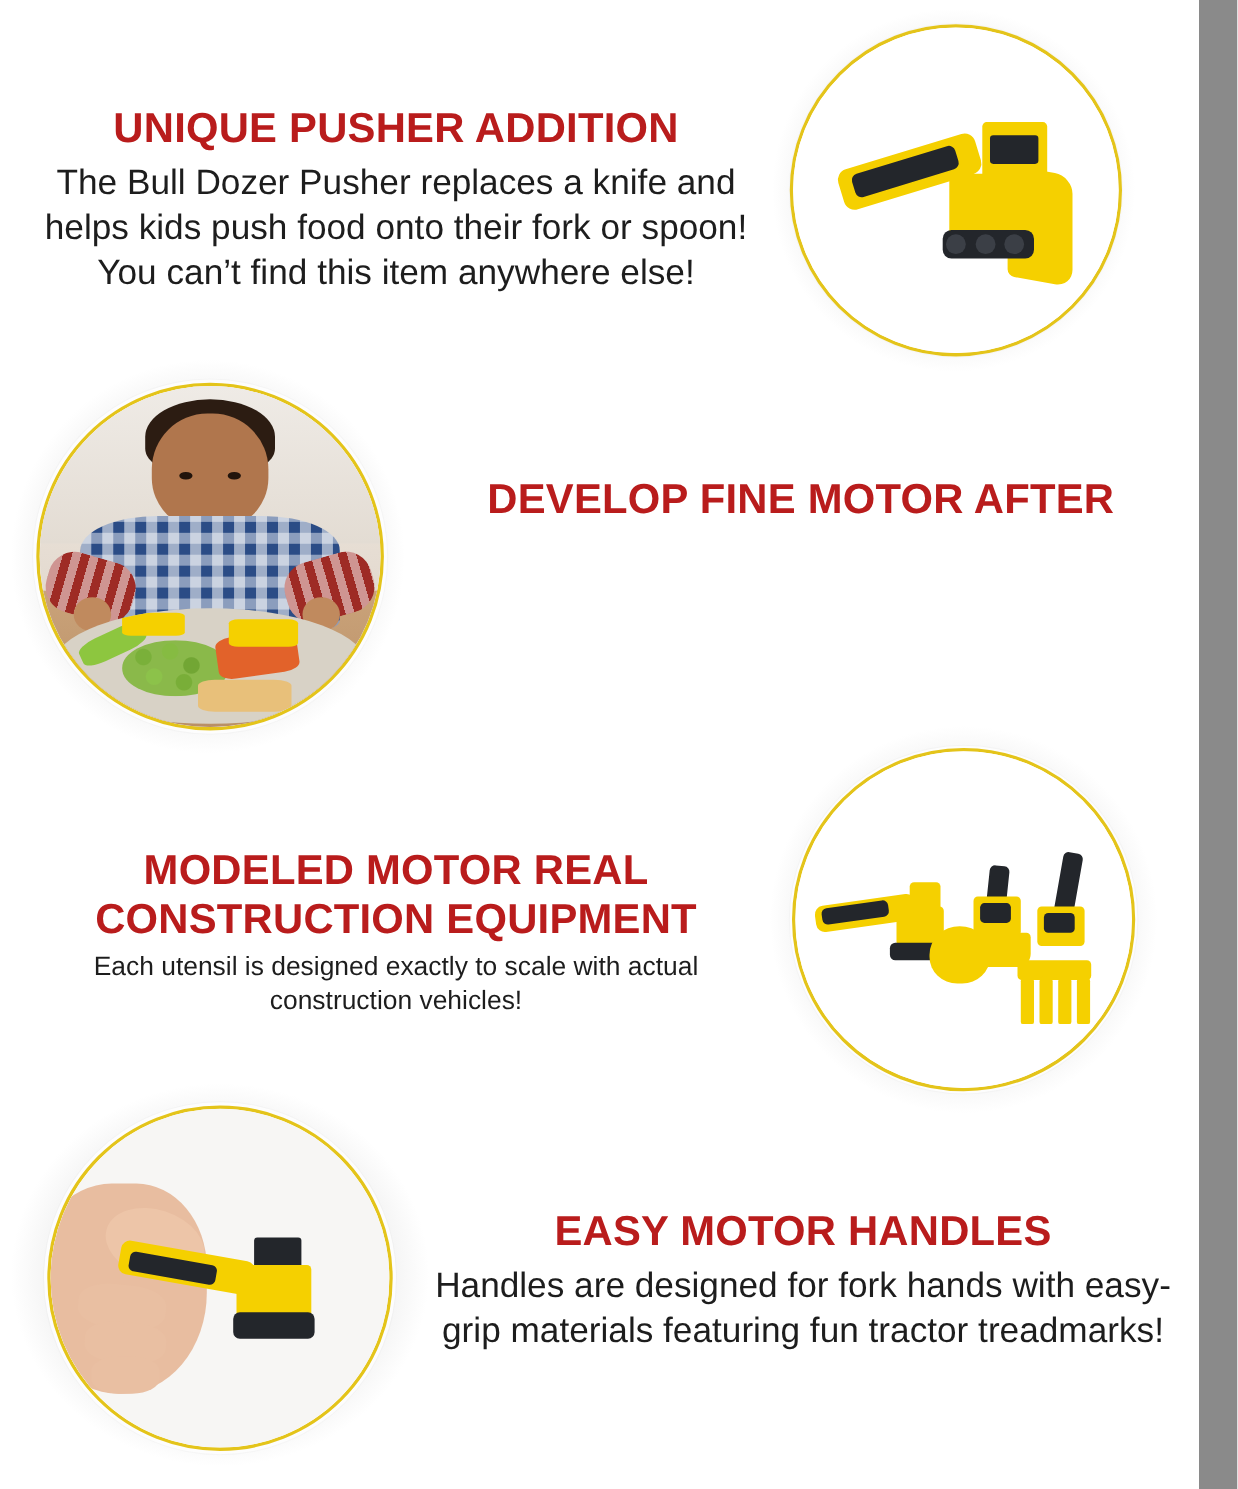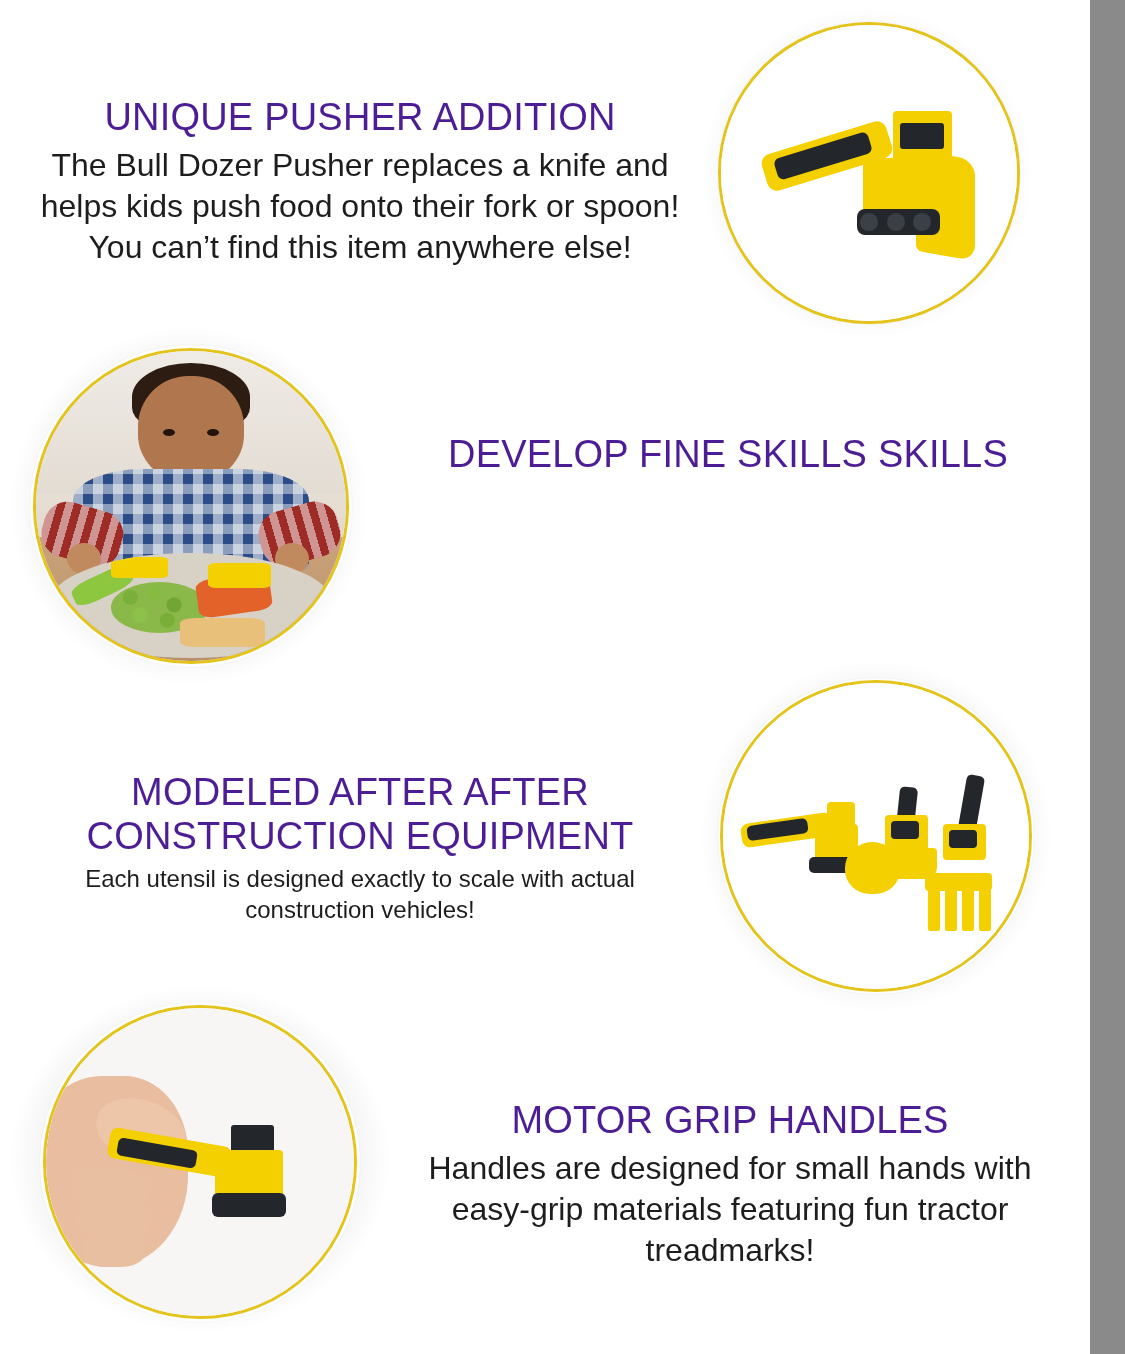--- a/index.html
+++ b/index.html
@@ -27,22 +27,22 @@
     width: 35px;
     height: 1354px;
     background: #8a8a8a;
   }
 
   
   .block {
     position: absolute;
   }
   .headline {
-    color: #4c1d95;
-    font-weight: normal;
+    color: #b91c1c;
+    font-weight: bold;
     letter-spacing: 0.2px;
     line-height: 1.16;
     margin: 0 0 6px 0;
   }
   .body-text {
     color: #1d1d1d;
     line-height: 1.28;
     margin: 0;
     font-weight: 400;
   }
@@ -319,25 +319,25 @@
           <div class="food bread"></div>
           <div class="food toyfork"></div>
           <div class="food toydig"></div>
           <div class="food toydig2"></div>
         </div>
       </div>
     </div>
   </div>
 
   <div class="block" style="left:372px; top:432px; width:712px;">
-    <h2 class="headline" style="font-size:38px; text-align:center;">DEVELOP FINE SKILLS SKILLS</h2>
+    <h2 class="headline" style="font-size:38px; text-align:center;">DEVELOP FINE MOTOR AFTER</h2>
   </div>
 
   <div class="block" style="left:30px; top:770px; width:660px;">
-    <h2 class="headline" style="font-size:38px; text-align:center;">MODELED AFTER AFTER CONSTRUCTION EQUIPMENT</h2>
+    <h2 class="headline" style="font-size:38px; text-align:center;">MODELED MOTOR REAL CONSTRUCTION EQUIPMENT</h2>
     <p class="body-text" style="font-size:24px; text-align:center; padding:0 8px;">Each utensil is designed exactly to scale with actual construction vehicles!</p>
   </div>
 
   <div class="halo" style="left:700px; top:660px; width:352px; height:352px;"></div>
   <div class="circle-frame" style="left:718px; top:678px; width:316px; height:316px;">
     <div class="circle-inner" style="width:306px; height:306px;">
       <div class="scene-utensils">
 
         <div class="ut-handle" style="left:6%; top:44%; width:30%; height:8%; transform:rotate(-8deg);"></div>
         <div class="ut-grip" style="left:8%; top:45.5%; width:20%; height:5%; transform:rotate(-8deg);"></div>
@@ -375,19 +375,19 @@
         <div class="hd-util-handle"></div>
         <div class="hd-util-grip"></div>
         <div class="hd-util-cab"></div>
         <div class="hd-util-body"></div>
         <div class="hd-util-track"></div>
       </div>
     </div>
   </div>
 
   <div class="block" style="left:380px; top:1098px; width:700px;">
-    <h2 class="headline" style="font-size:38px; text-align:center;">MOTOR GRIP HANDLES</h2>
-    <p class="body-text" style="font-size:32px; text-align:center; padding:0 10px;">Handles are designed for small hands with easy-grip materials featuring fun tractor treadmarks!</p>
+    <h2 class="headline" style="font-size:38px; text-align:center;">EASY MOTOR HANDLES</h2>
+    <p class="body-text" style="font-size:32px; text-align:center; padding:0 10px;">Handles are designed for fork hands with easy-grip materials featuring fun tractor treadmarks!</p>
   </div>
 
 </div>
 
 <div class="right-gutter"></div>
 
 </body></html>

